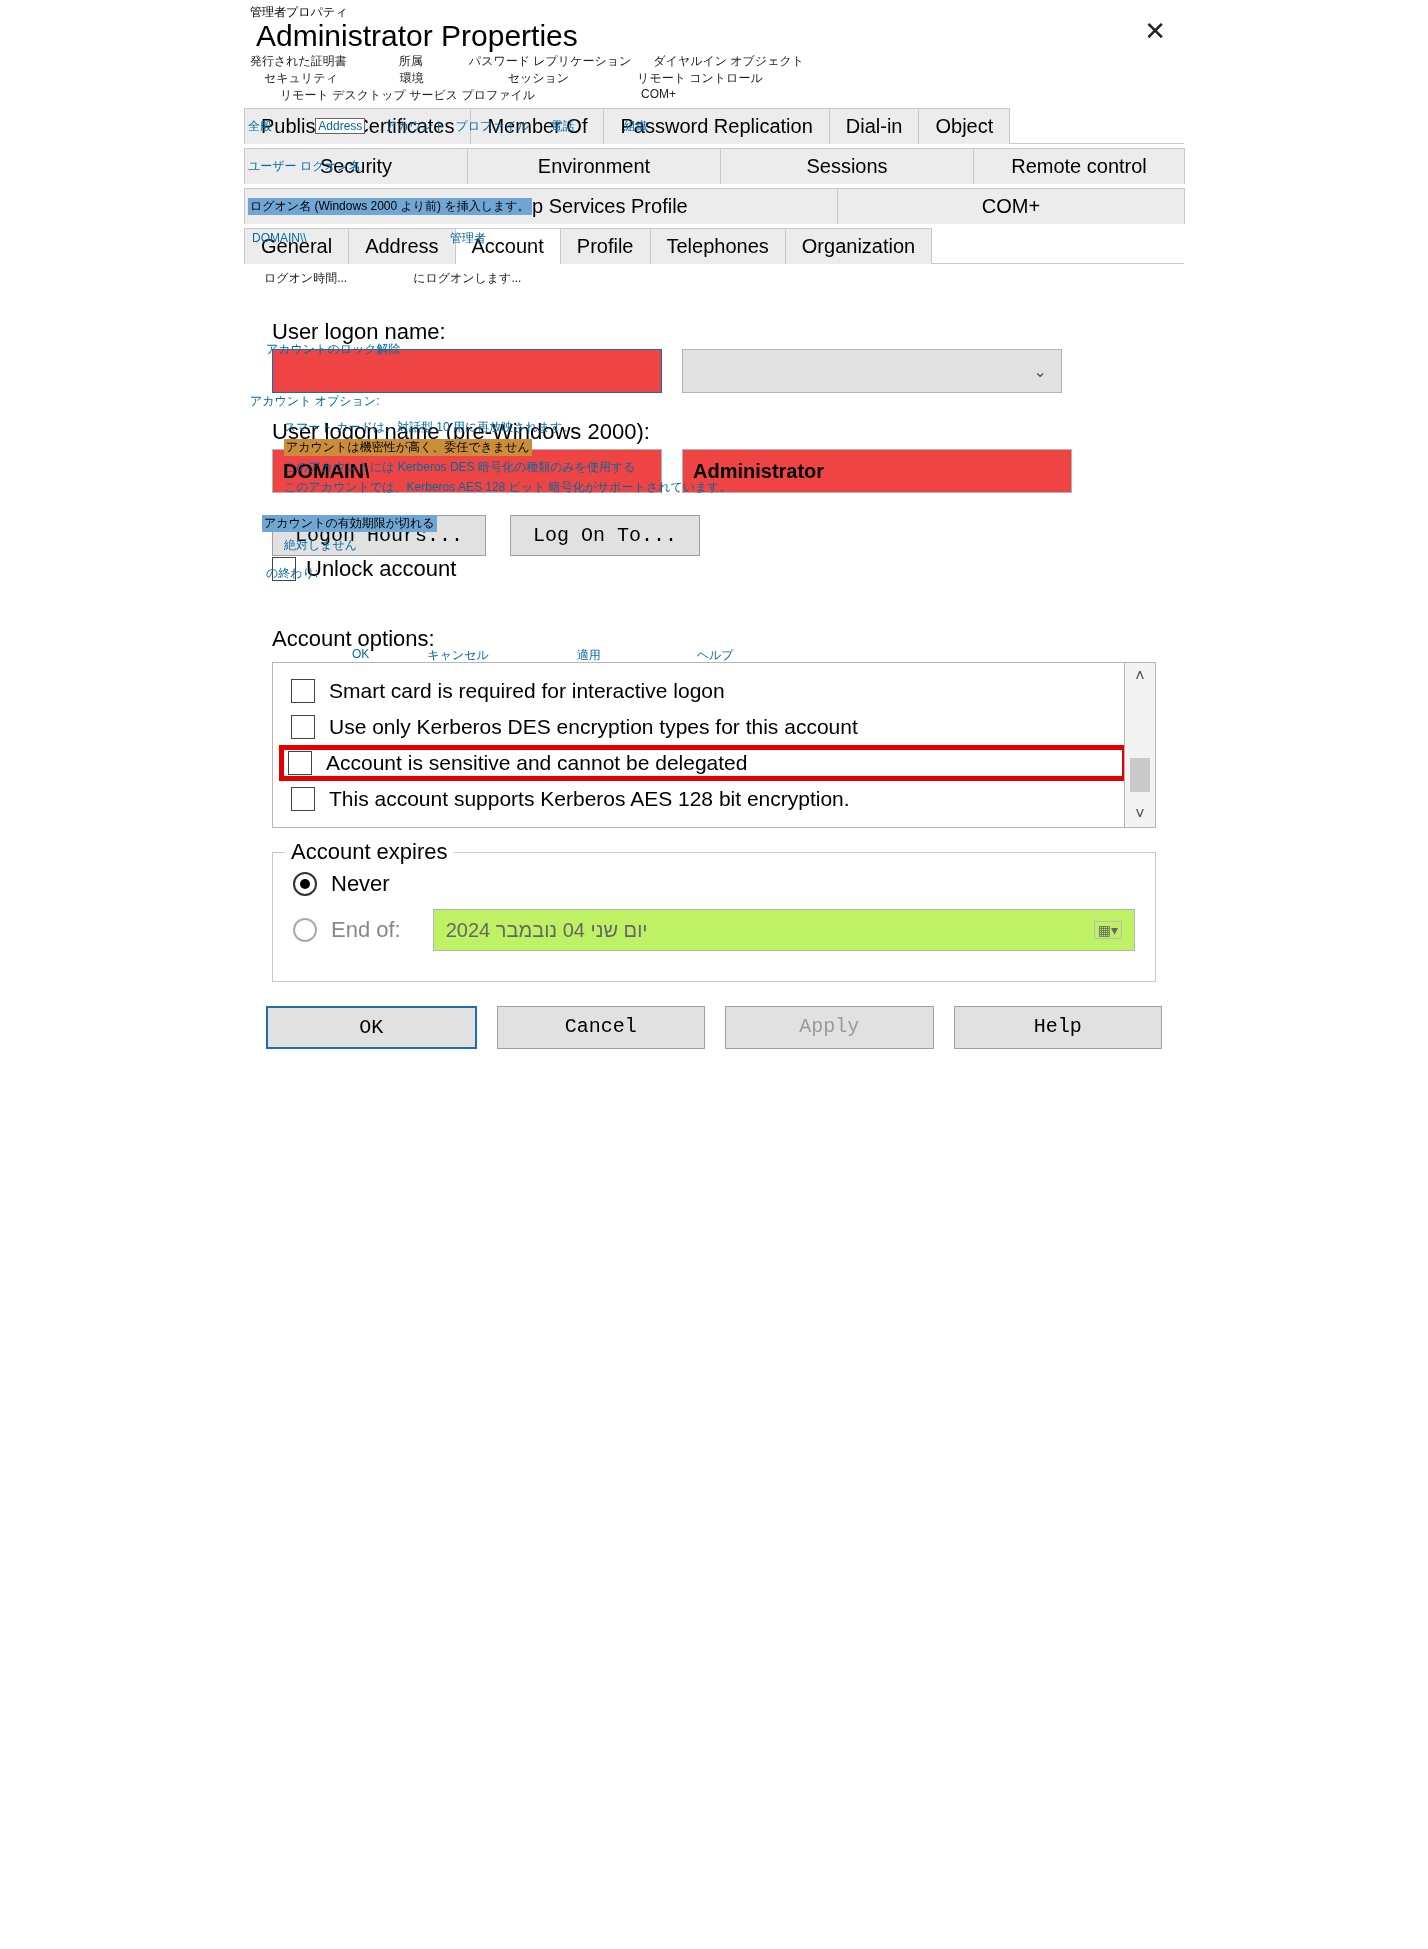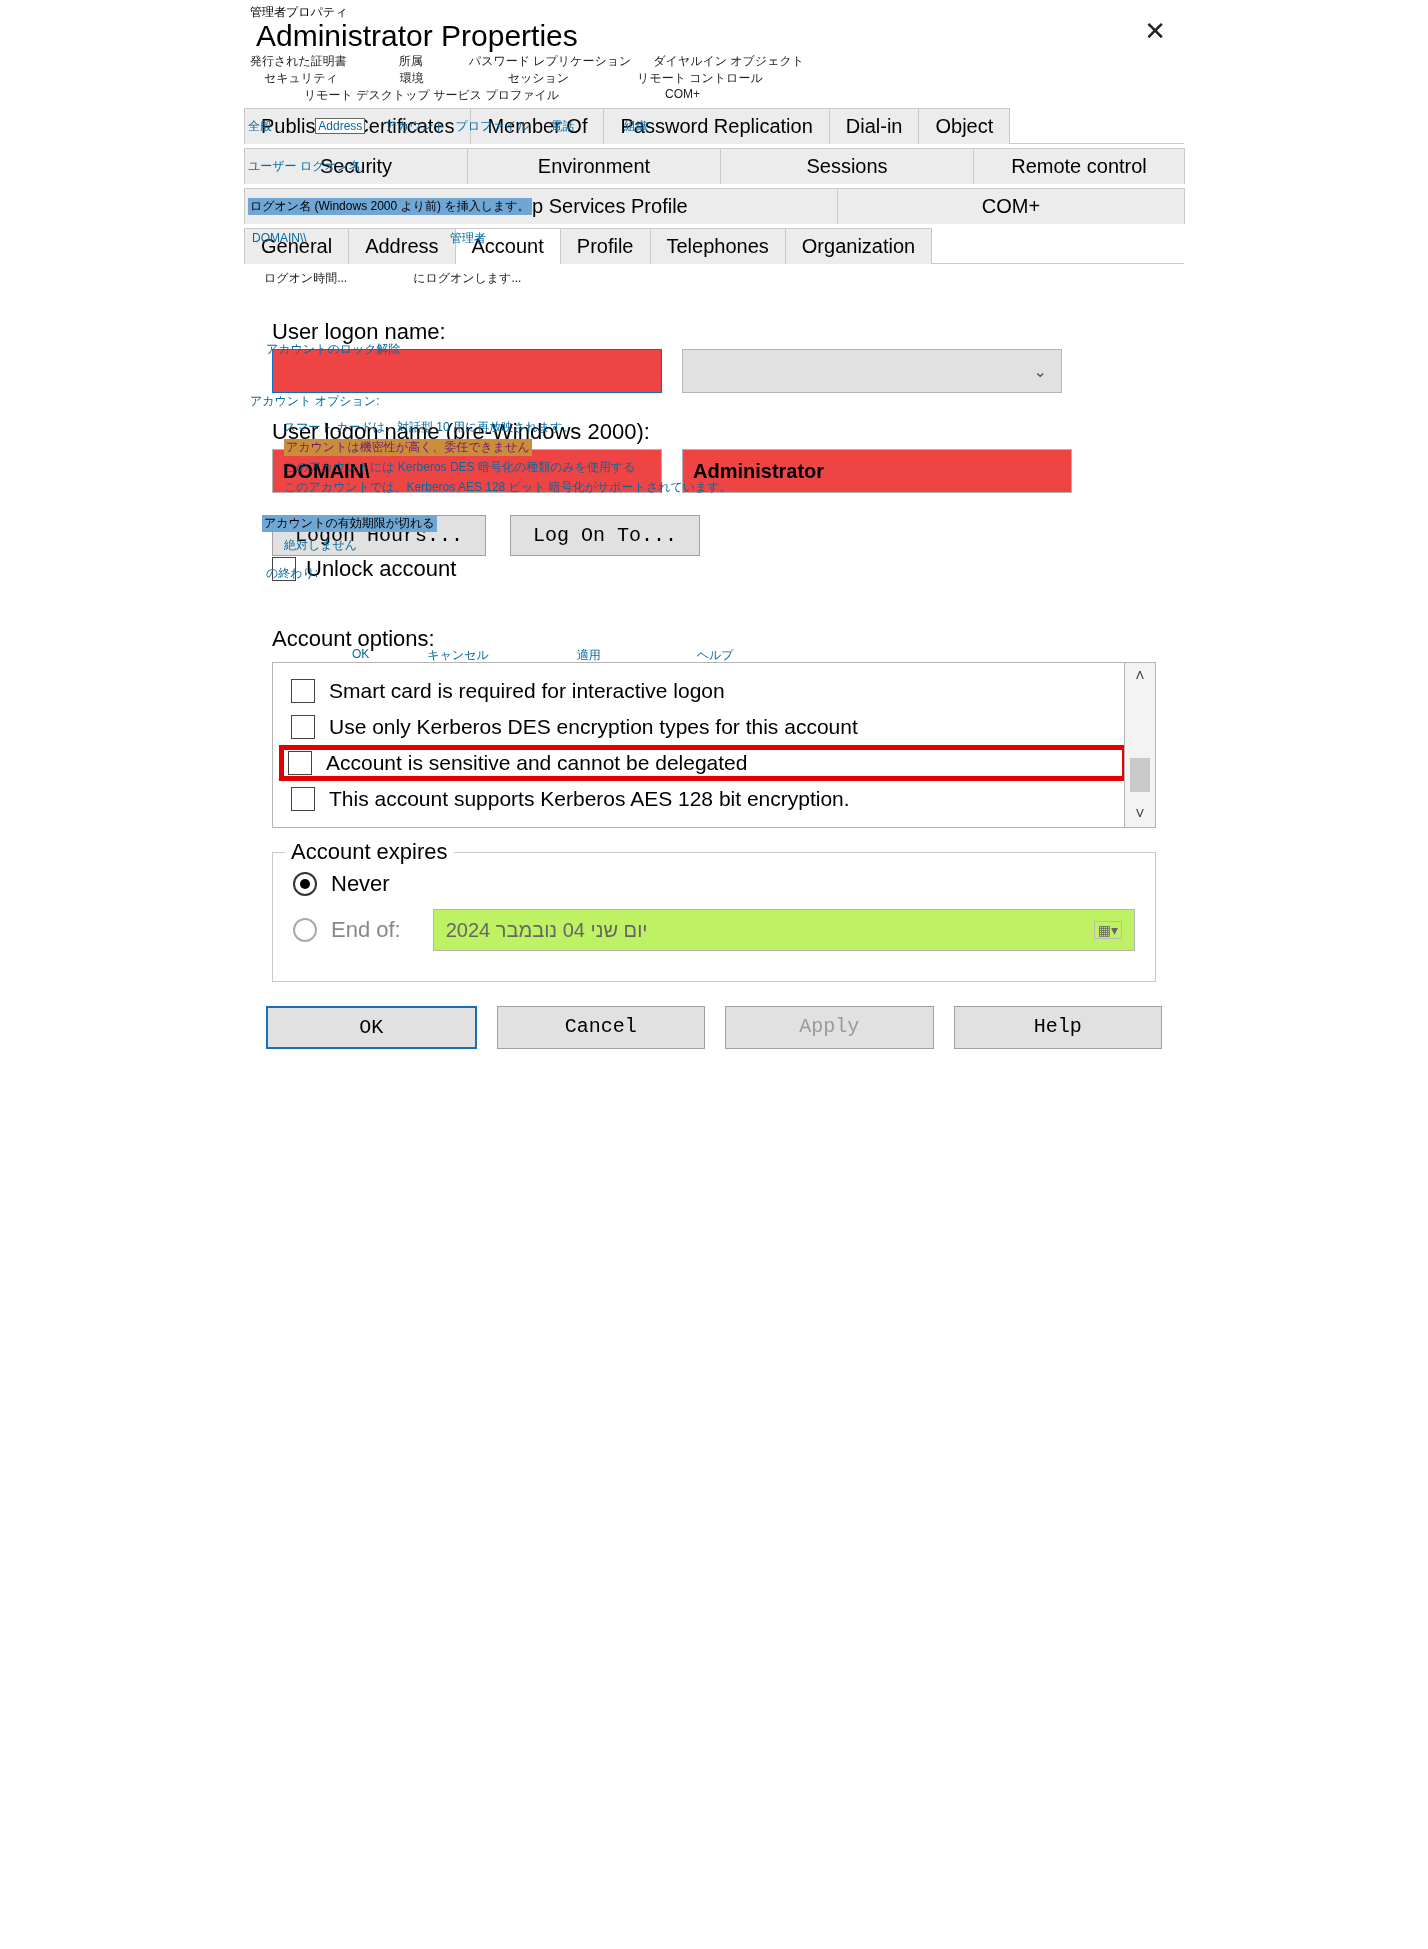--- a/index.html
+++ b/index.html
@@ -9,21 +9,21 @@
 .close{position:absolute;top:16px;right:18px;font-size:26px;color:#222;}
 .overlay-row{font-size:12px;color:#222;padding:0 6px;display:flex;gap:6px;flex-wrap:wrap;}
 .overlay-row span{white-space:nowrap;}
 .hl-w{background:#fff;border:1px solid #666;padding:0 2px;}
 .tabs{display:flex;flex-wrap:wrap;border-bottom:1px solid #c9c9c9;margin-top:4px;}
 .tab{border:1px solid #c9c9c9;border-bottom:none;background:#ececec;padding:6px 16px;font-size:20px;margin-right:-1px;margin-bottom:-1px;cursor:default;}
 .tab.active{background:#fff;font-weight:400;}
 .body{padding:18px 28px 8px 28px;position:relative;}
 .jp-over{position:absolute;font-size:12px;color:#0369a1;}
 .hl-blue{background:#6fa6d4;color:#000;}
-.hl-orange{background:#cc8d3b;color:#701a75;}
+.hl-orange{background:#cc8d3b;color:#000000;}
 .label{font-size:22px;margin-top:8px;margin-bottom:4px;}
 .input{border:1px solid #0f6cbf;background:#ef4444;height:44px;width:390px;font-size:14px;padding:2px 6px;box-sizing:border-box;font-weight:bold;}
 .input.plain{border:1px solid #b3b3b3;height:44px;width:390px;padding-left:10px;font-size:20px;}
 .dropdown{border:1px solid #b3b3b3;background:#e1e1e1;height:44px;width:380px;margin-left:20px;display:inline-flex;align-items:center;justify-content:flex-end;padding-right:14px;font-size:16px;color:#555;box-sizing:border-box;}
 .row{display:flex;align-items:center;}
 .btn{border:1px solid #a0a0a0;background:#e1e1e1;font-size:20px;padding:8px 22px;margin-right:24px;cursor:default;font-family:Liberation Mono, monospace;}
 .btn.primary{border:2px solid #1a6fb3;}
 .checkbox-row{display:flex;align-items:center;gap:10px;font-size:22px;}
 .chk{width:22px;height:22px;border:1px solid #444;display:inline-block;}
 .section-label{font-size:22px;margin-top:44px;margin-bottom:10px;}
@@ -59,21 +59,21 @@
     <span style="margin-left:40px">パスワード レプリケーション</span>
     <span style="margin-left:16px">ダイヤルイン オブジェクト</span>
   </div>
   <div class="overlay-row">
     <span style="margin-left:14px">セキュリティ</span>
     <span style="margin-left:56px">環境</span>
     <span style="margin-left:78px">セッション</span>
     <span style="margin-left:62px">リモート コントロール</span>
   </div>
   <div class="overlay-row">
-    <span style="margin-left:54px">リモート デスクトップ サービス プロファイル</span>
+    <span style="margin-left:30px">リモート デスクトップ サービス プロファイル</span>
     <span style="margin-left:100px">COM+</span>
   </div>
 
   <div class="tabs" style="position:relative;">
     <div class="tab">Published Certificates</div>
     <div class="tab">Member Of</div>
     <div class="tab">Password Replication</div>
     <div class="tab">Dial-in</div>
     <div class="tab">Object</div>
     <div class="jp-over" style="left:4px;top:10px;">

